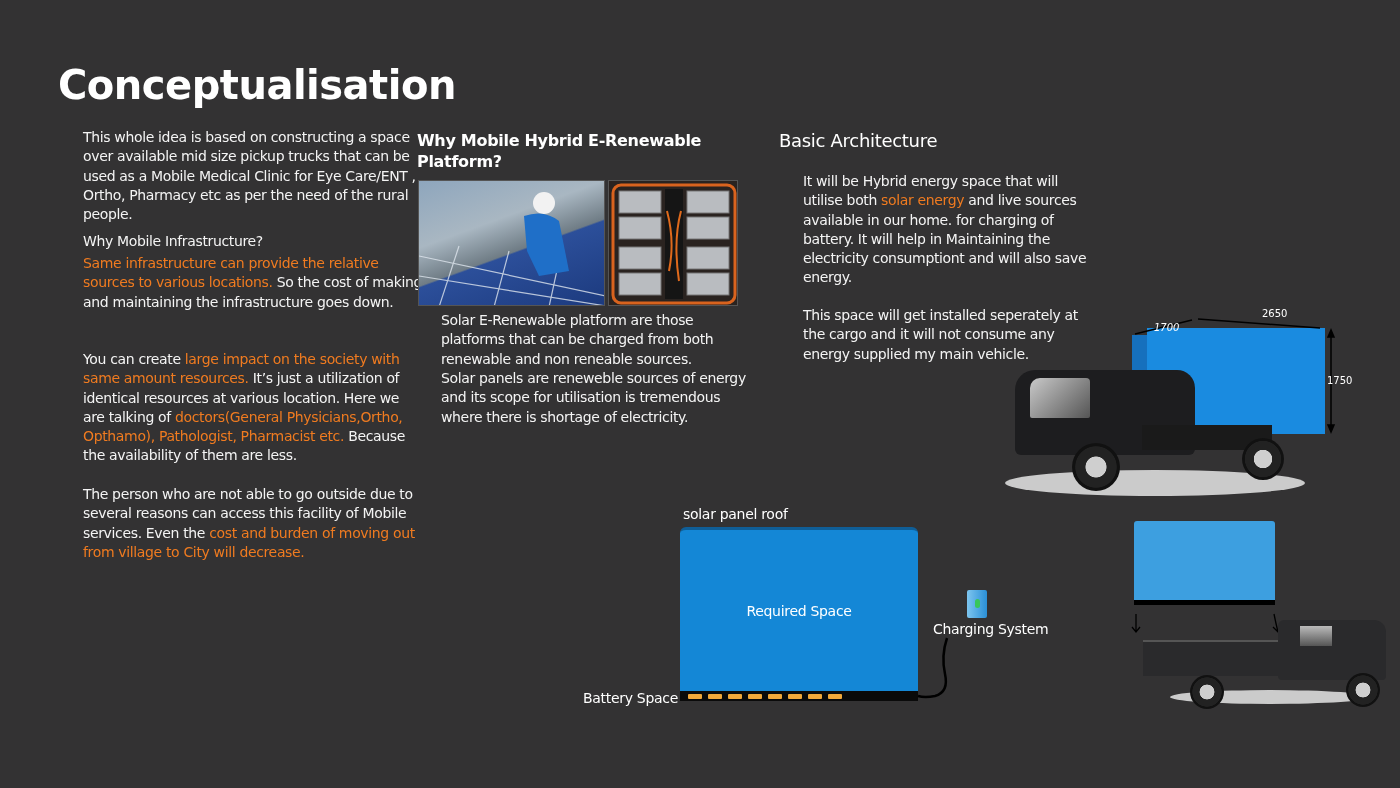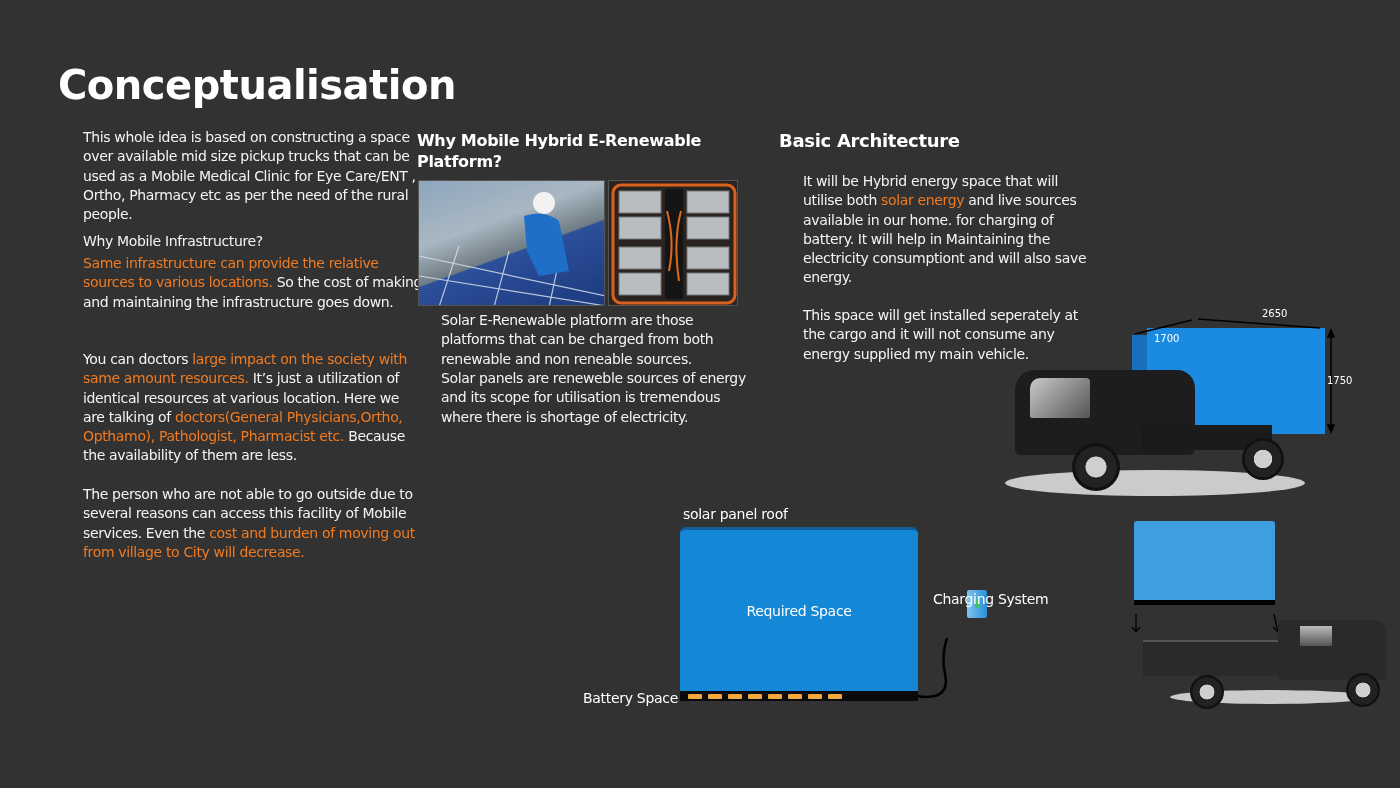--- a/index.html
+++ b/index.html
@@ -15,21 +15,21 @@
     left: 58px; top: 62px;
     font-size: 40px; font-weight: bold; letter-spacing: -0.5px;
   }
   .p {
     font-size: 14px; line-height: 19.3px; color: #f4f4f4;
     letter-spacing: -0.35px;
     margin-left: 24px;
   }
   .hl { color: #f07b20; }
   .h2 { font-size: 16px; font-weight: bold; line-height: 21px; letter-spacing: -0.3px; }
-  .h3 { font-size: 18px; font-weight: bold; letter-spacing: -0.3px; }
+  .h3 { font-size: 18px; font-weight: normal; letter-spacing: -0.3px; }
 
   .col1 { left: 59px; width: 340px; }
   .col2 { left: 417px; width: 330px; }
   .col3 { left: 779px; width: 310px; }
 
   .photo { border: 1px solid #555; overflow: hidden; }
   .solar-photo { left: 418px; top: 180px; width: 187px; height: 126px; background: linear-gradient(160deg,#8ea6bd 0%,#a9b7c2 35%,#6f7c85 55%,#2c4f9a 56%,#1c3a7e 100%); }
   .battery-photo { left: 608px; top: 180px; width: 130px; height: 126px; background: #2a2320; }
 
   .required-space {
@@ -65,21 +65,21 @@
 <body>
 
 <div class="abs title">Conceptualisation</div>
 
 <div class="abs col1 p" style="top:128px;">This whole idea is based on constructing a space over available mid size pickup trucks that can be used as a Mobile Medical Clinic for Eye Care/ENT , Ortho, Pharmacy etc as per the need of the rural people.</div>
 <div class="abs col1 p" style="top:232px;">Why Mobile Infrastructure?</div>
 <div class="abs col1 p" style="top:254px;">
   <span class="hl">Same infrastructure can provide the relative sources to various locations.</span><span> So the cost of making and maintaining the infrastructure goes down.</span>
 </div>
 <div class="abs col1 p" style="top:350px;">
-  <span>You can doctors </span><span class="hl">large impact on the society with same amount resources.</span><span> It’s just a utilization of identical resources at  various location. Here we are talking of </span><span class="hl">doctors(General Physicians,Ortho, Opthamo), Pathologist, Pharmacist etc.</span><span> Because the availability of them are less.</span>
+  <span>You can create </span><span class="hl">large impact on the society with same amount resources.</span><span> It’s just a utilization of identical resources at  various location. Here we are talking of </span><span class="hl">doctors(General Physicians,Ortho, Opthamo), Pathologist, Pharmacist etc.</span><span> Because the availability of them are less.</span>
 </div>
 <div class="abs col1 p" style="top:485px;">
   <span>The person who are not able to go outside due to several reasons can access this facility of Mobile services. Even the </span><span class="hl">cost and burden of moving out from village to City will decrease.</span>
 </div>
 
 <div class="abs col2 h2" style="top:130px; width:290px;">Why Mobile Hybrid E-Renewable Platform?</div>
 <div class="abs photo solar-photo">
   <svg width="187" height="126">
     <g stroke="#dfe6ee" stroke-width="1.2" opacity="0.8">
       <line x1="0" y1="75" x2="187" y2="115"></line>
@@ -129,21 +129,21 @@
 
 <svg class="abs" style="left:1130px; top:312px;" width="210" height="125">
   <g stroke="#000" stroke-width="1.5" fill="#000">
     <line x1="5" y1="22" x2="62" y2="8"></line>
     <line x1="68" y1="7" x2="190" y2="16"></line>
     <line x1="201" y1="20" x2="201" y2="118"></line>
     <polygon points="201,18 198,25 204,25"></polygon>
       <polygon points="201,120 198,113 204,113"></polygon>
   </g>
 </svg>
-<div class="abs dim" style="left:1154px; top:333px;">1700</div>
+<div class="abs dim" style="left:1154px; top:322px;font-style:italic;">1700</div>
 <div class="abs dim" style="left:1262px; top:308px;">2650</div>
 <div class="abs dim" style="left:1327px; top:375px;">1750</div>
 
 <div class="abs label" style="left:683px; top:506px;text-align:right;">solar panel roof</div>
 <div class="abs required-space">
   <span class="label">Required  Space</span>
 </div>
 <div class="abs battery-bar" id="battery-bar">
     <span class="cell"></span>
     <span class="cell"></span>
@@ -151,21 +151,21 @@
     <span class="cell"></span>
     <span class="cell"></span>
     <span class="cell"></span>
     <span class="cell"></span>
     <span class="cell"></span>
   </div>
 <div class="abs label" style="left:583px; top:690px;">Battery Space</div>
 <div class="abs charger">
     <span class="led"></span>
   </div>
-<div class="abs label" style="left:933px; top:591px;">Charging System</div>
+<div class="abs label" style="left:933px; top:621px;">Charging System</div>
 <svg class="abs" style="left:915px; top:636px;" width="45" height="66">
   <path d="M32 2 Q26 20 30 38 Q34 56 20 60 Q10 62 3 60" stroke="#000" stroke-width="2.5" fill="none"></path>
 </svg>
 
 <div class="abs box2"></div>
 <svg class="abs" style="left:1128px; top:612px;" width="160" height="24">
   <g stroke="#000" stroke-width="1.3" fill="none">
     <path d="M8 2 L8 20 M4 15 L8 20 L12 15"></path>
     <path d="M146 2 Q148 12 150 20 M145 15 L150 20 L153 14"></path>
   </g>

